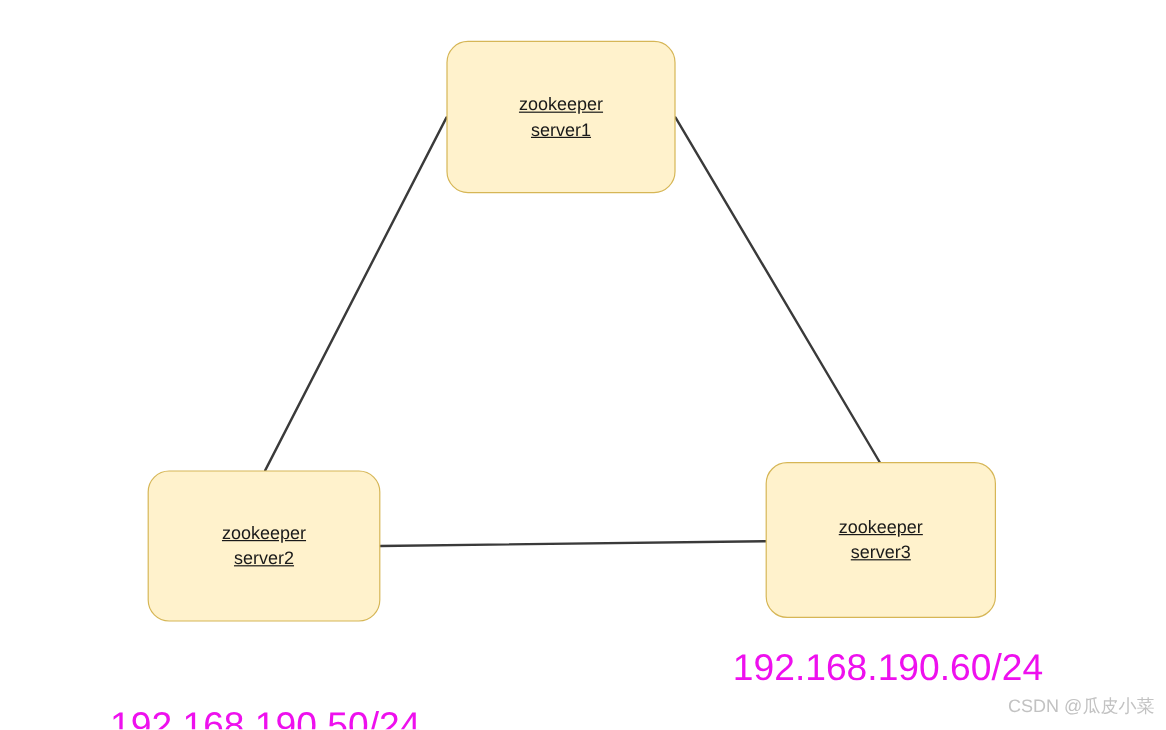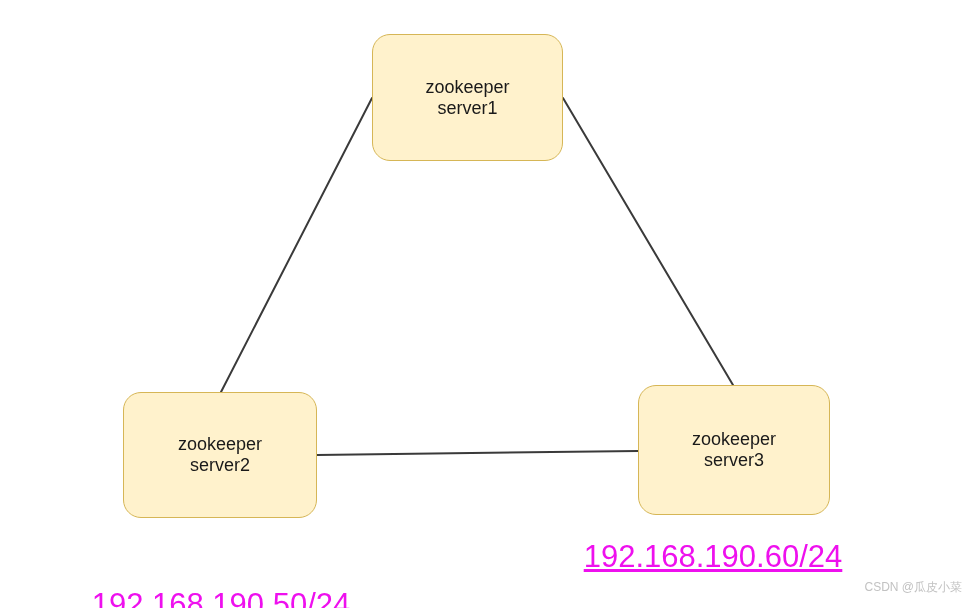--- a/index.html
+++ b/index.html
@@ -32,45 +32,46 @@
     background: var(--node-fill, #fff2cc);
     border: 1.5px solid var(--node-border, #d6b656);
     border-radius: 18px;
     display: flex;
     align-items: center;
     justify-content: center;
   }
   .node-label {
     white-space: pre-line;
     text-align: center;
-    font-size: 18px;
+    font-size: 15px;
     line-height: 21px;
     color: var(--node-text, #1a1a1a);
+    text-decoration: underline;
   }
   .node1 { left: 372px; top: 34px;  width: 191px; height: 127px; }
   .node2 { left: 123px; top: 392px; width: 194px; height: 126px; }
   .node3 { left: 638px; top: 385px; width: 192px; height: 130px; }
   .ip {
     position: absolute;
     width: 360px;
     height: 38px;
     text-align: center;
     font-size: 31px;
     line-height: 38px;
     color: var(--ip-text, #ee10ee);
     letter-spacing: 0px;
   }
   .ip1 { left: 282px; top: 192px; }
   .ip2 { left: 41px;  top: 538px; margin-top: 48px; }
-  .ip3 { left: 533px; top: 538px; text-decoration: underline; }
+  .ip3 { left: 560px; top: 538px; }
   .watermark {
     position: absolute;
     right: 10px;
     top: 579px;
-    font-size: 12px;
+    font-size: 15px;
     color: #c2c2c2;
     text-shadow: 1px 1px 0 rgba(255,255,255,0.9);
     white-space: nowrap;
     text-align: center;
   }
 </style>
 </head>
 <body>
 
 <div class="canvas">

